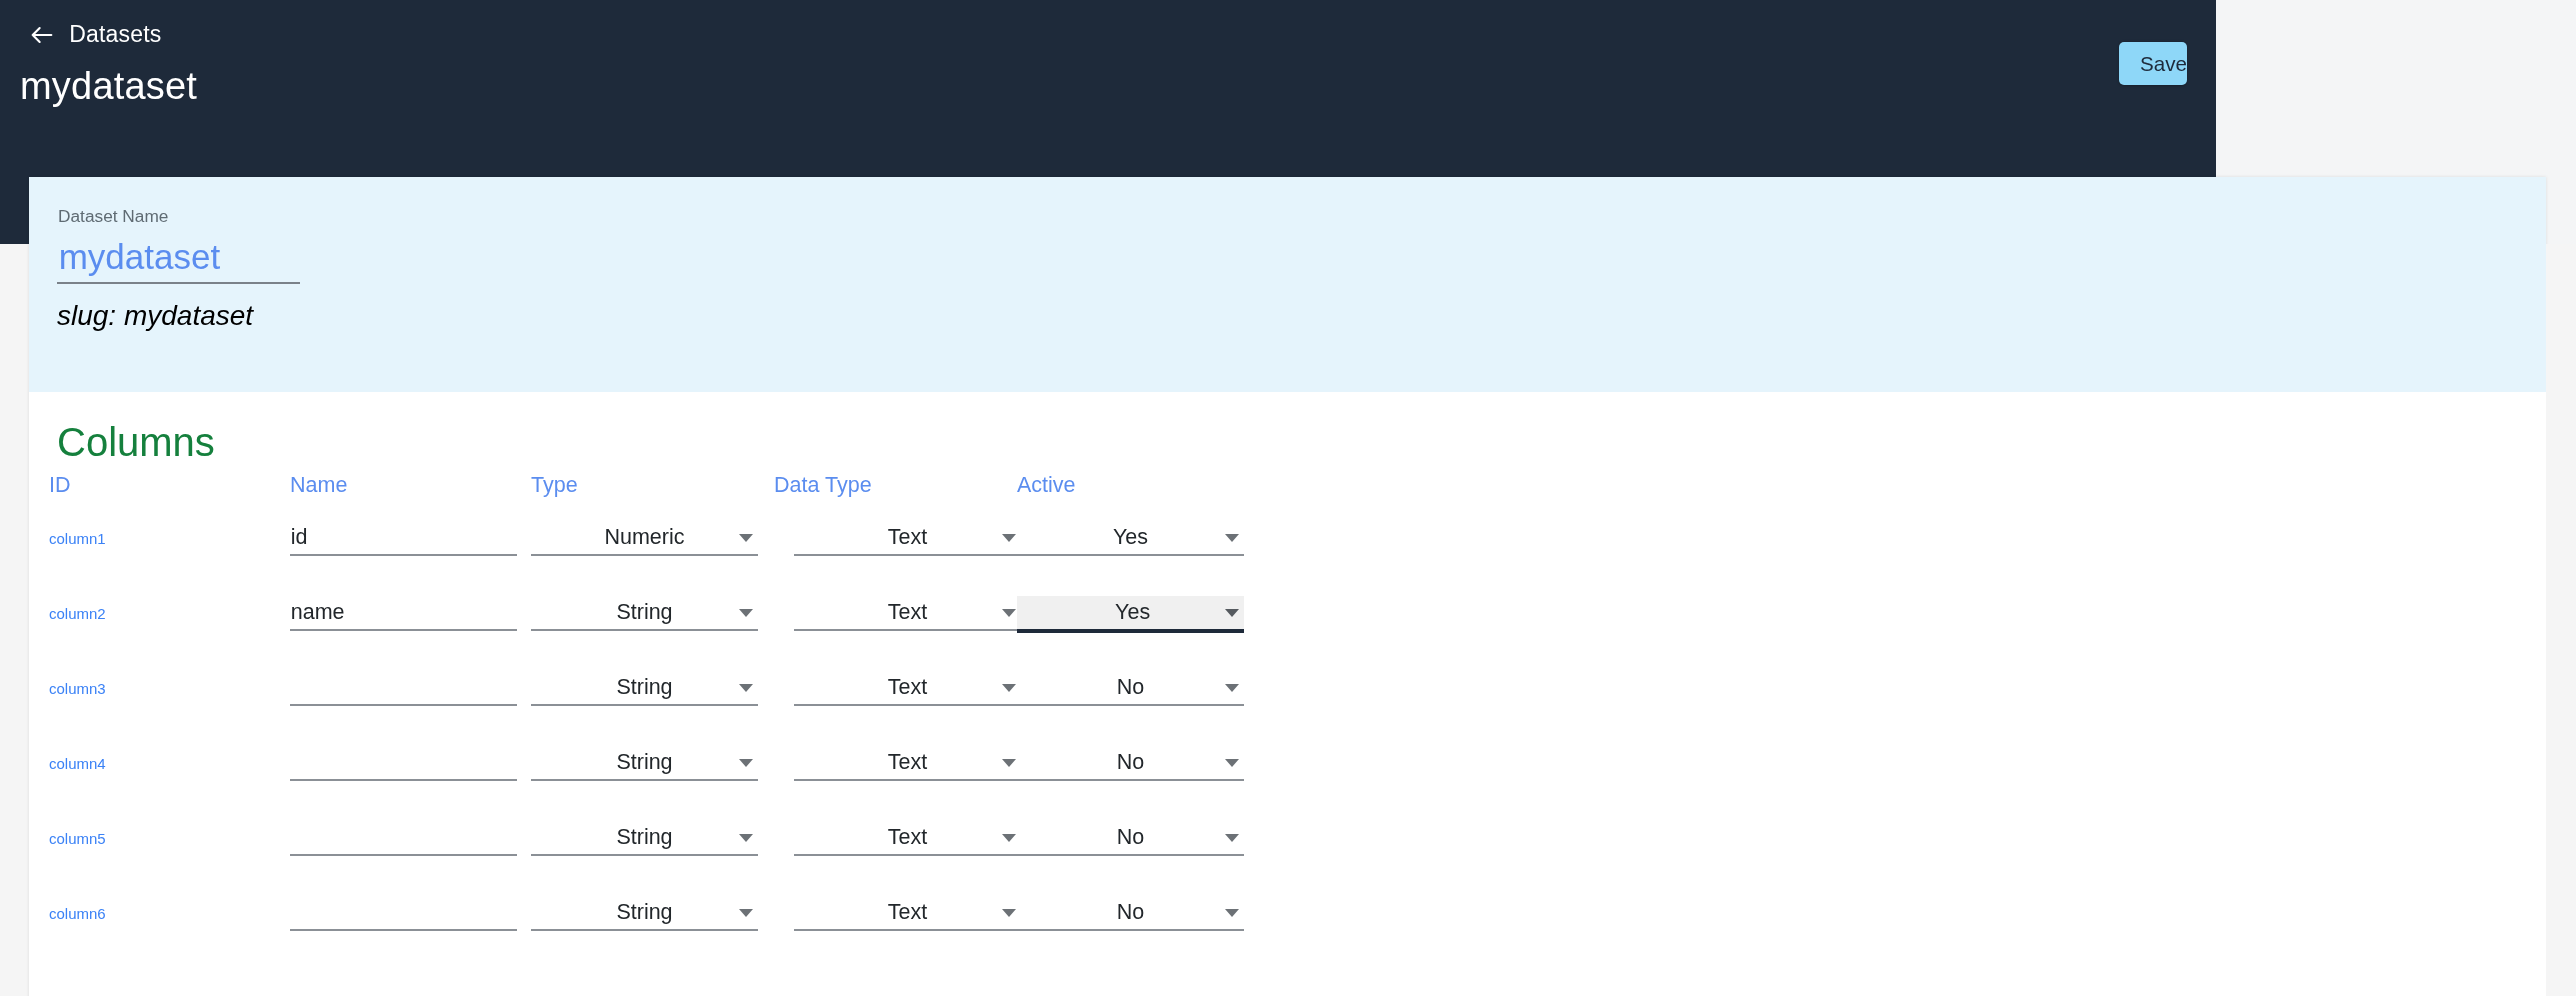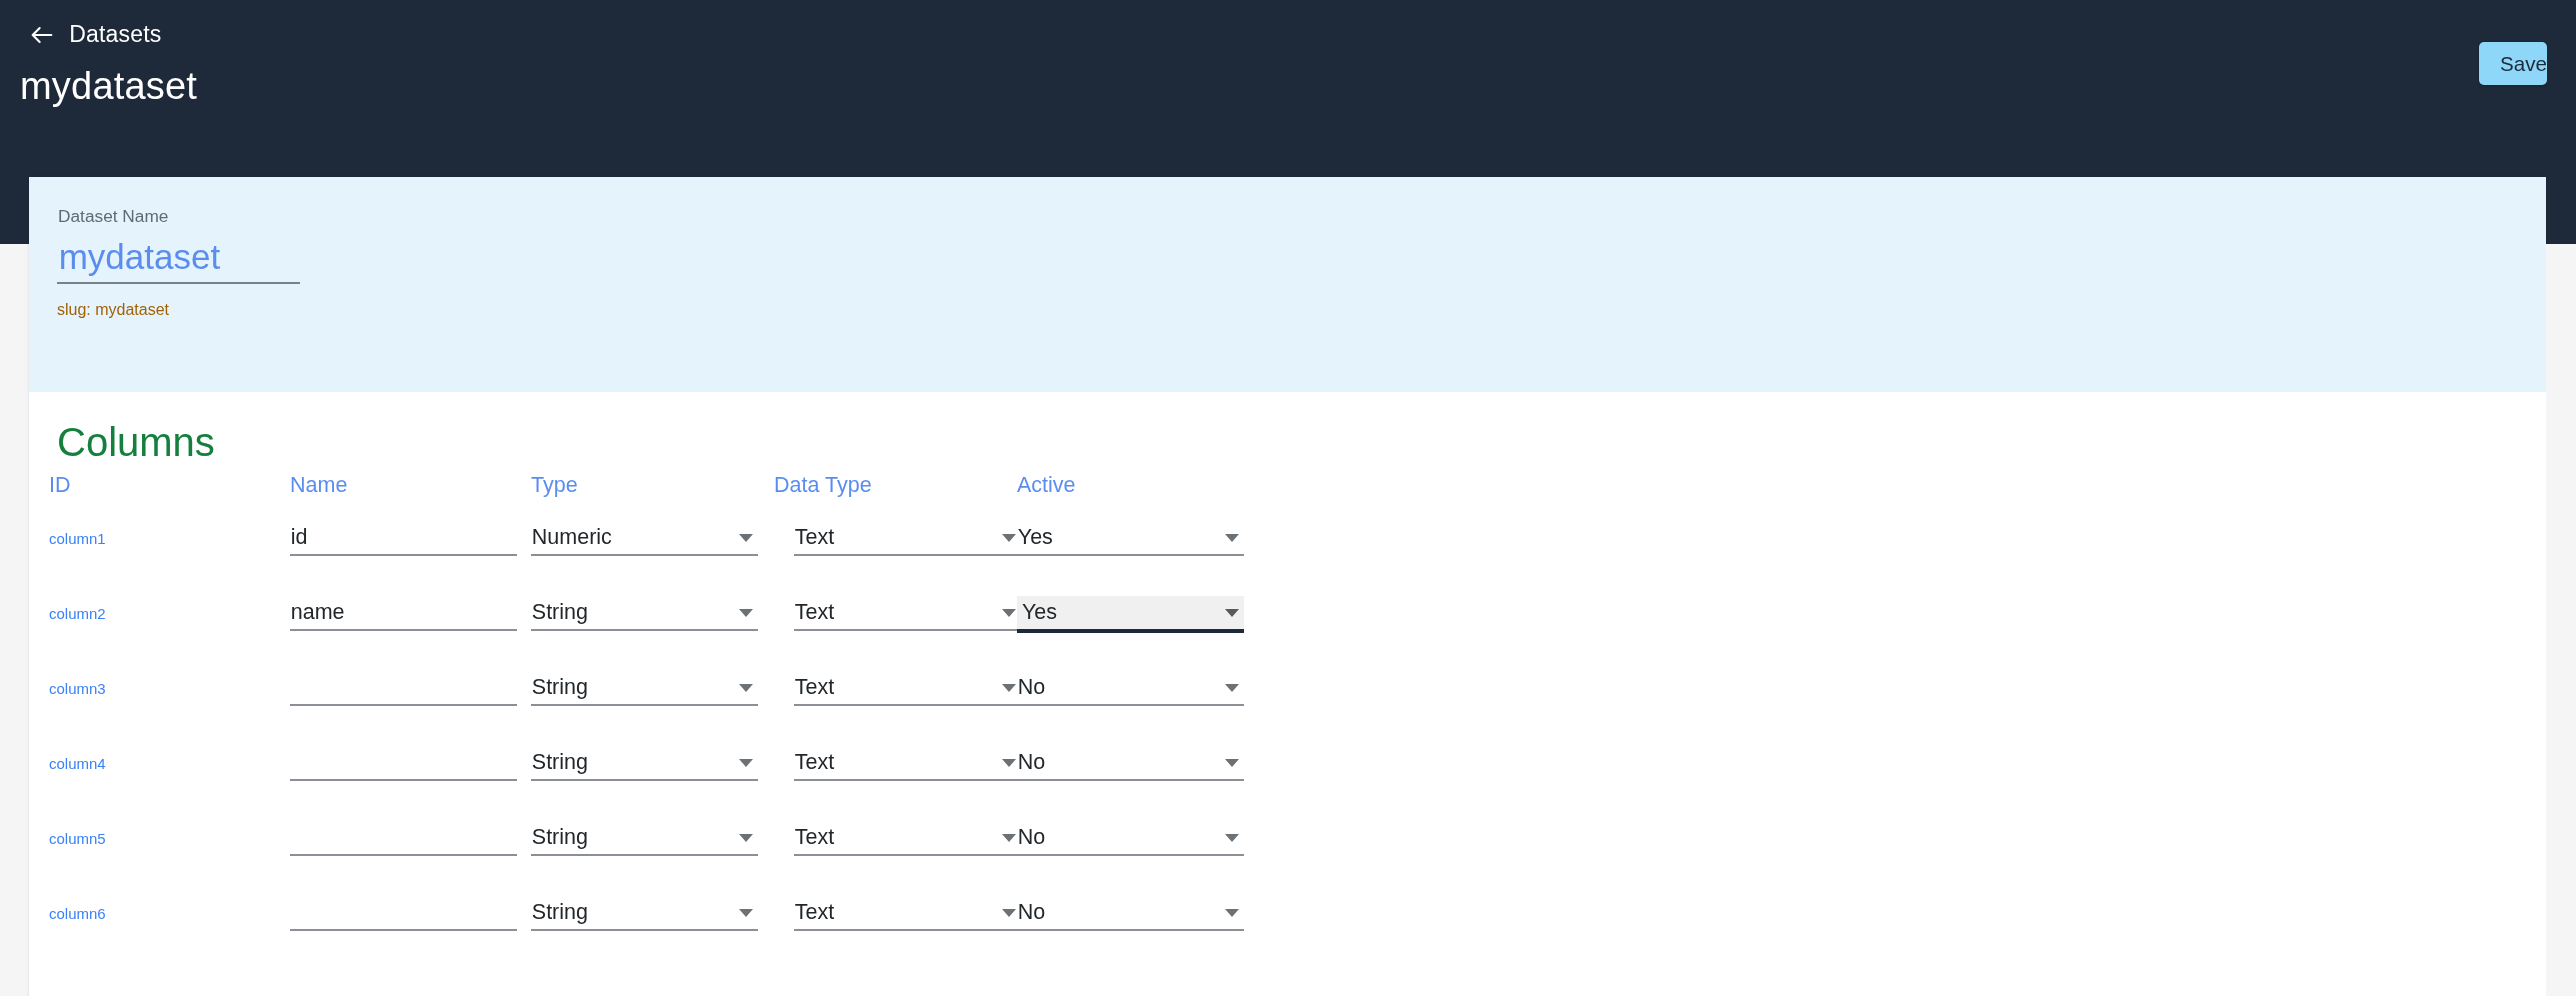--- a/index.html
+++ b/index.html
@@ -8,21 +8,21 @@
     height: 997px;
     overflow: hidden;
     font-family: "Liberation Sans", sans-serif;
     background: #f4f5f6;
   }
 
   
   .app-header {
     position: absolute;
     left: 0; top: 0;
-    width: 2576px;
+    width: 2216px;
     height: 244px;
     background: #1e2a3a;
   }
   .breadcrumb {
     position: absolute;
     left: 28px; top: 18px;
     display: flex;
     align-items: center;
     gap: 13.2px;
     height: 33px;
@@ -117,23 +117,24 @@
     line-height: 51px;
   }
   .dataset-underline {
     width: 243px;
     height: 1.7px;
     background: #7a8189;
   }
   .dataset-slug {
     position: absolute;
     left: 28px; top: 125px;
-    font-size: 16px;
-    color: #a16207;
-    line-height: 1;
+    font-size: 28px;
+    color: #000000;
+    line-height: 1;
+    font-style: italic;
   }
 
   
   .columns-section {
     position: relative;
     width: 2517px;
     background: #ffffff;
   }
   .columns-heading {
     position: absolute;
@@ -218,20 +219,21 @@
     padding-top: 8.3px;
     cursor: pointer;
   }
   .select-box {
     position: relative;
     width: 227px;
     height: 33px;
     display: flex;
     align-items: center;
     padding: 0 0.8px;
+    justify-content: center;
   }
   .select-value {
     font-size: 21.5px;
     color: #22272b;
     line-height: 1;
     white-space: nowrap;
   }
   .caret {
     position: absolute;
     right: 5px;

